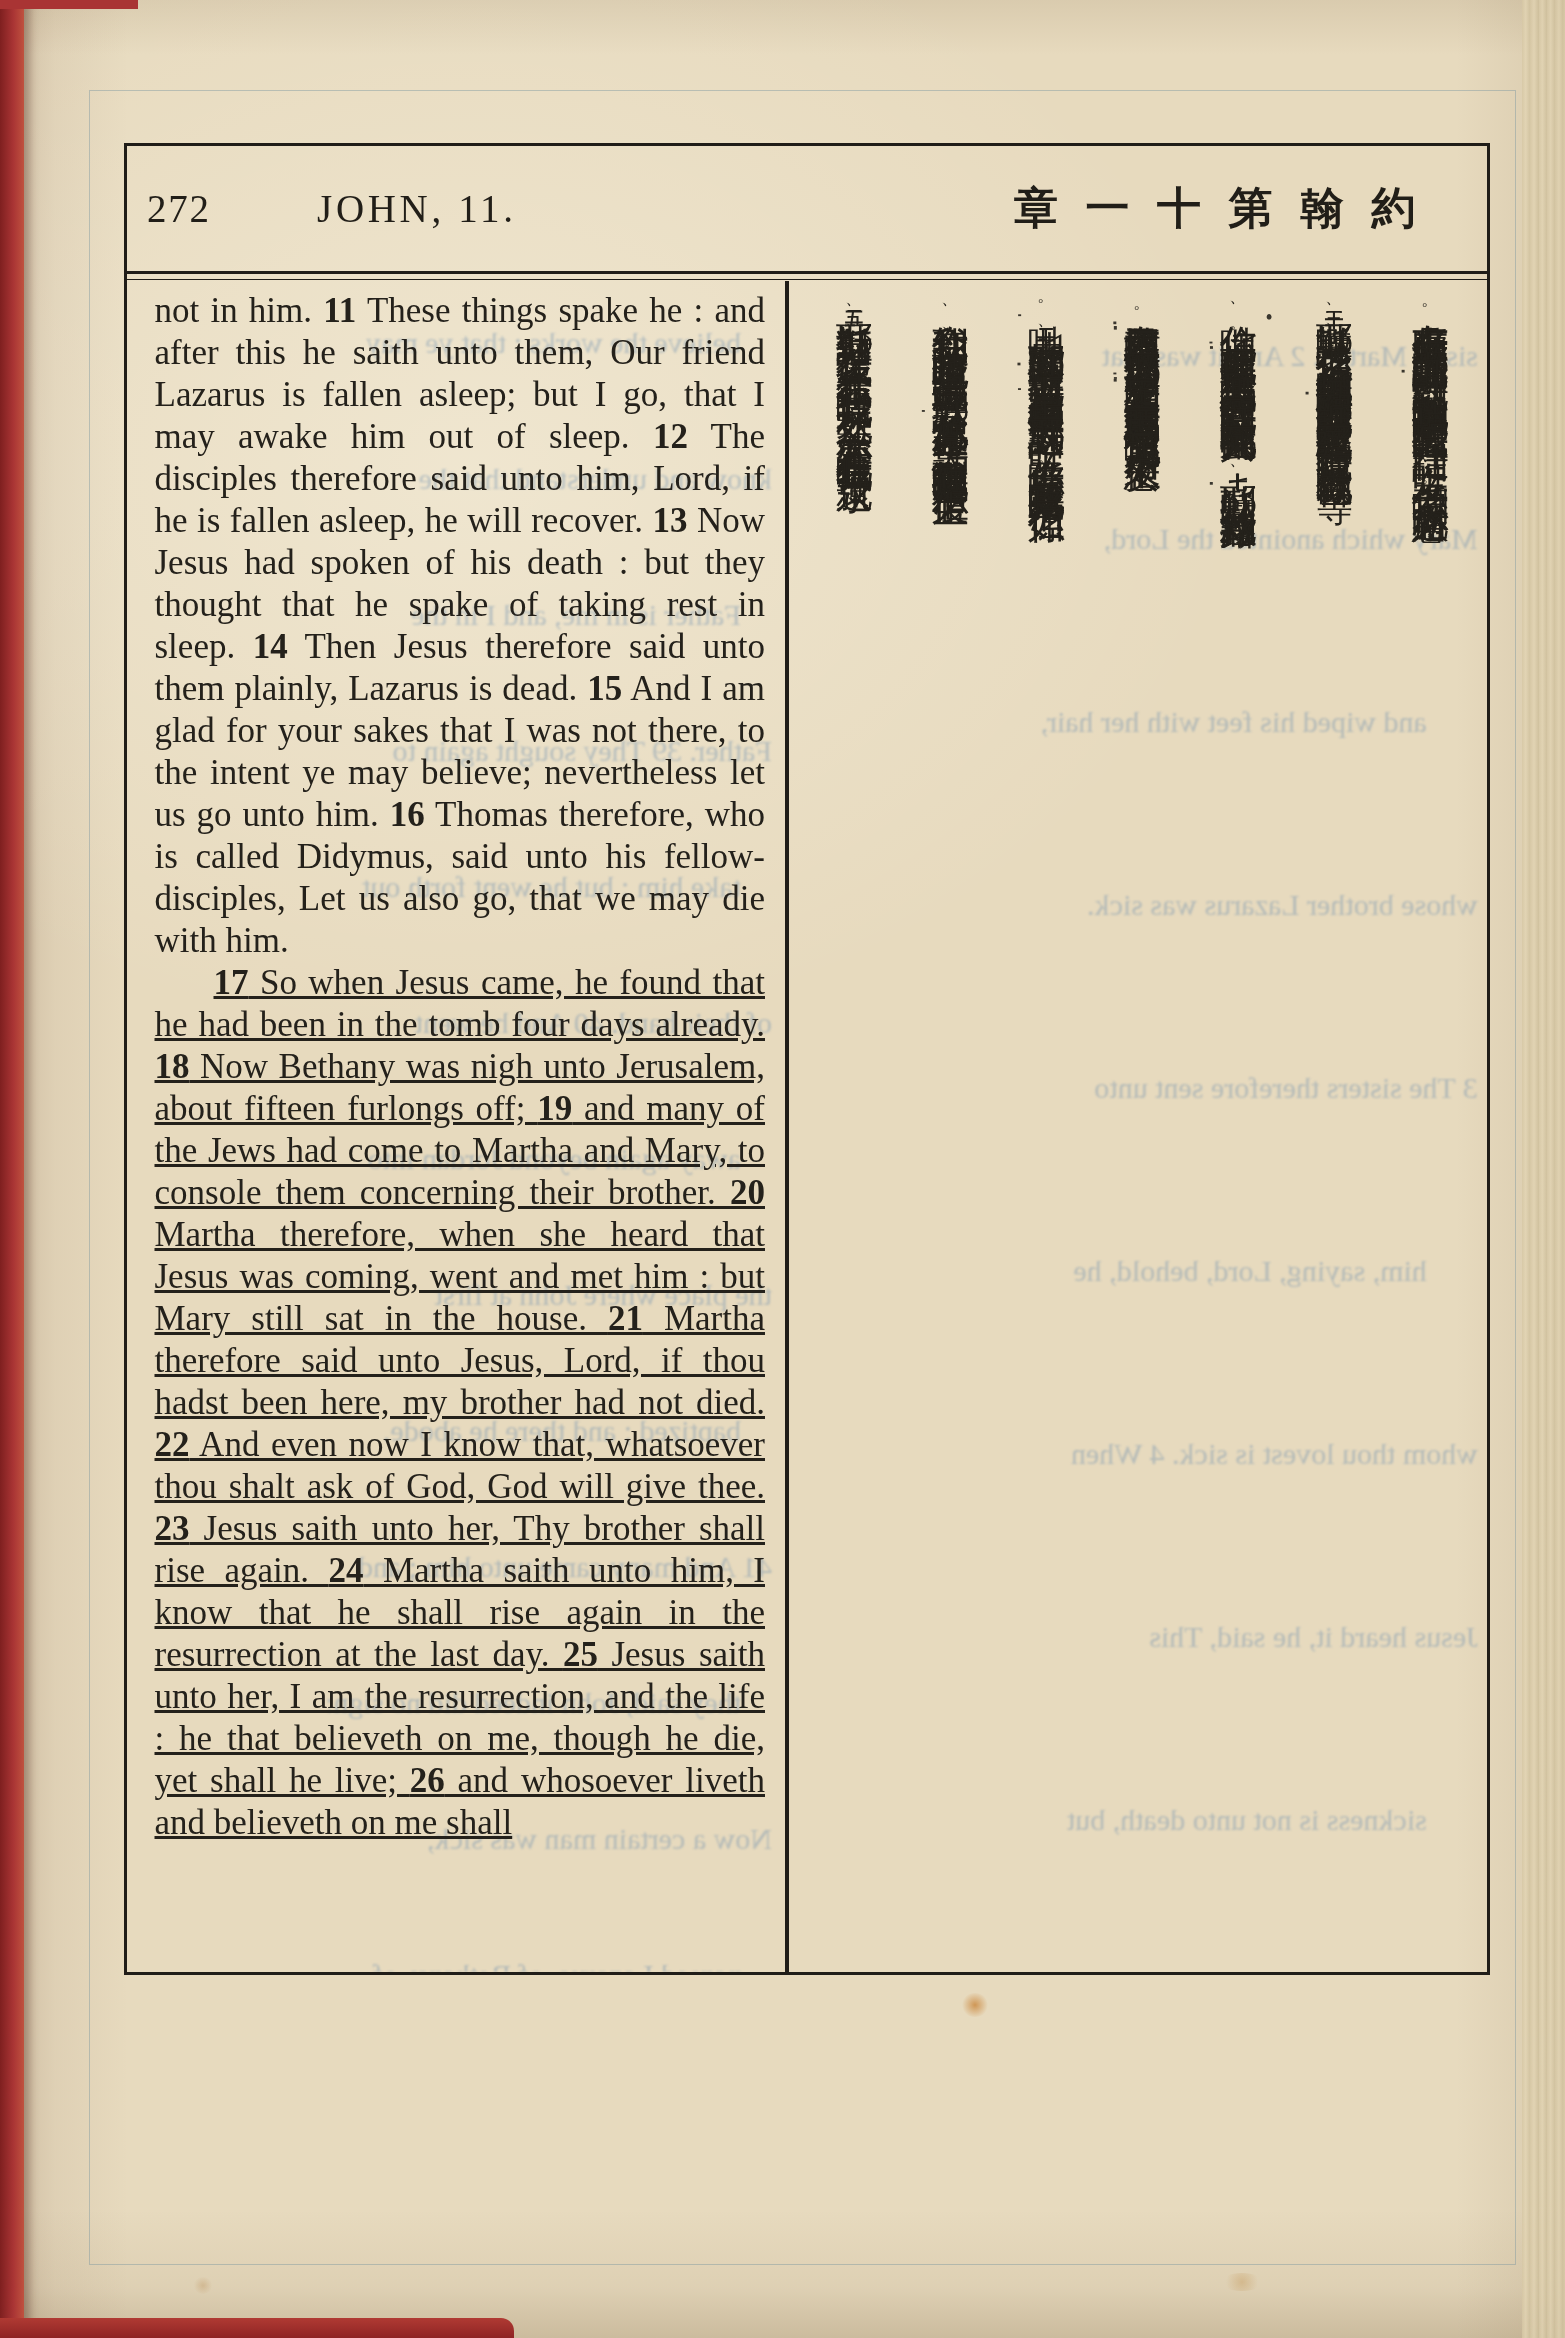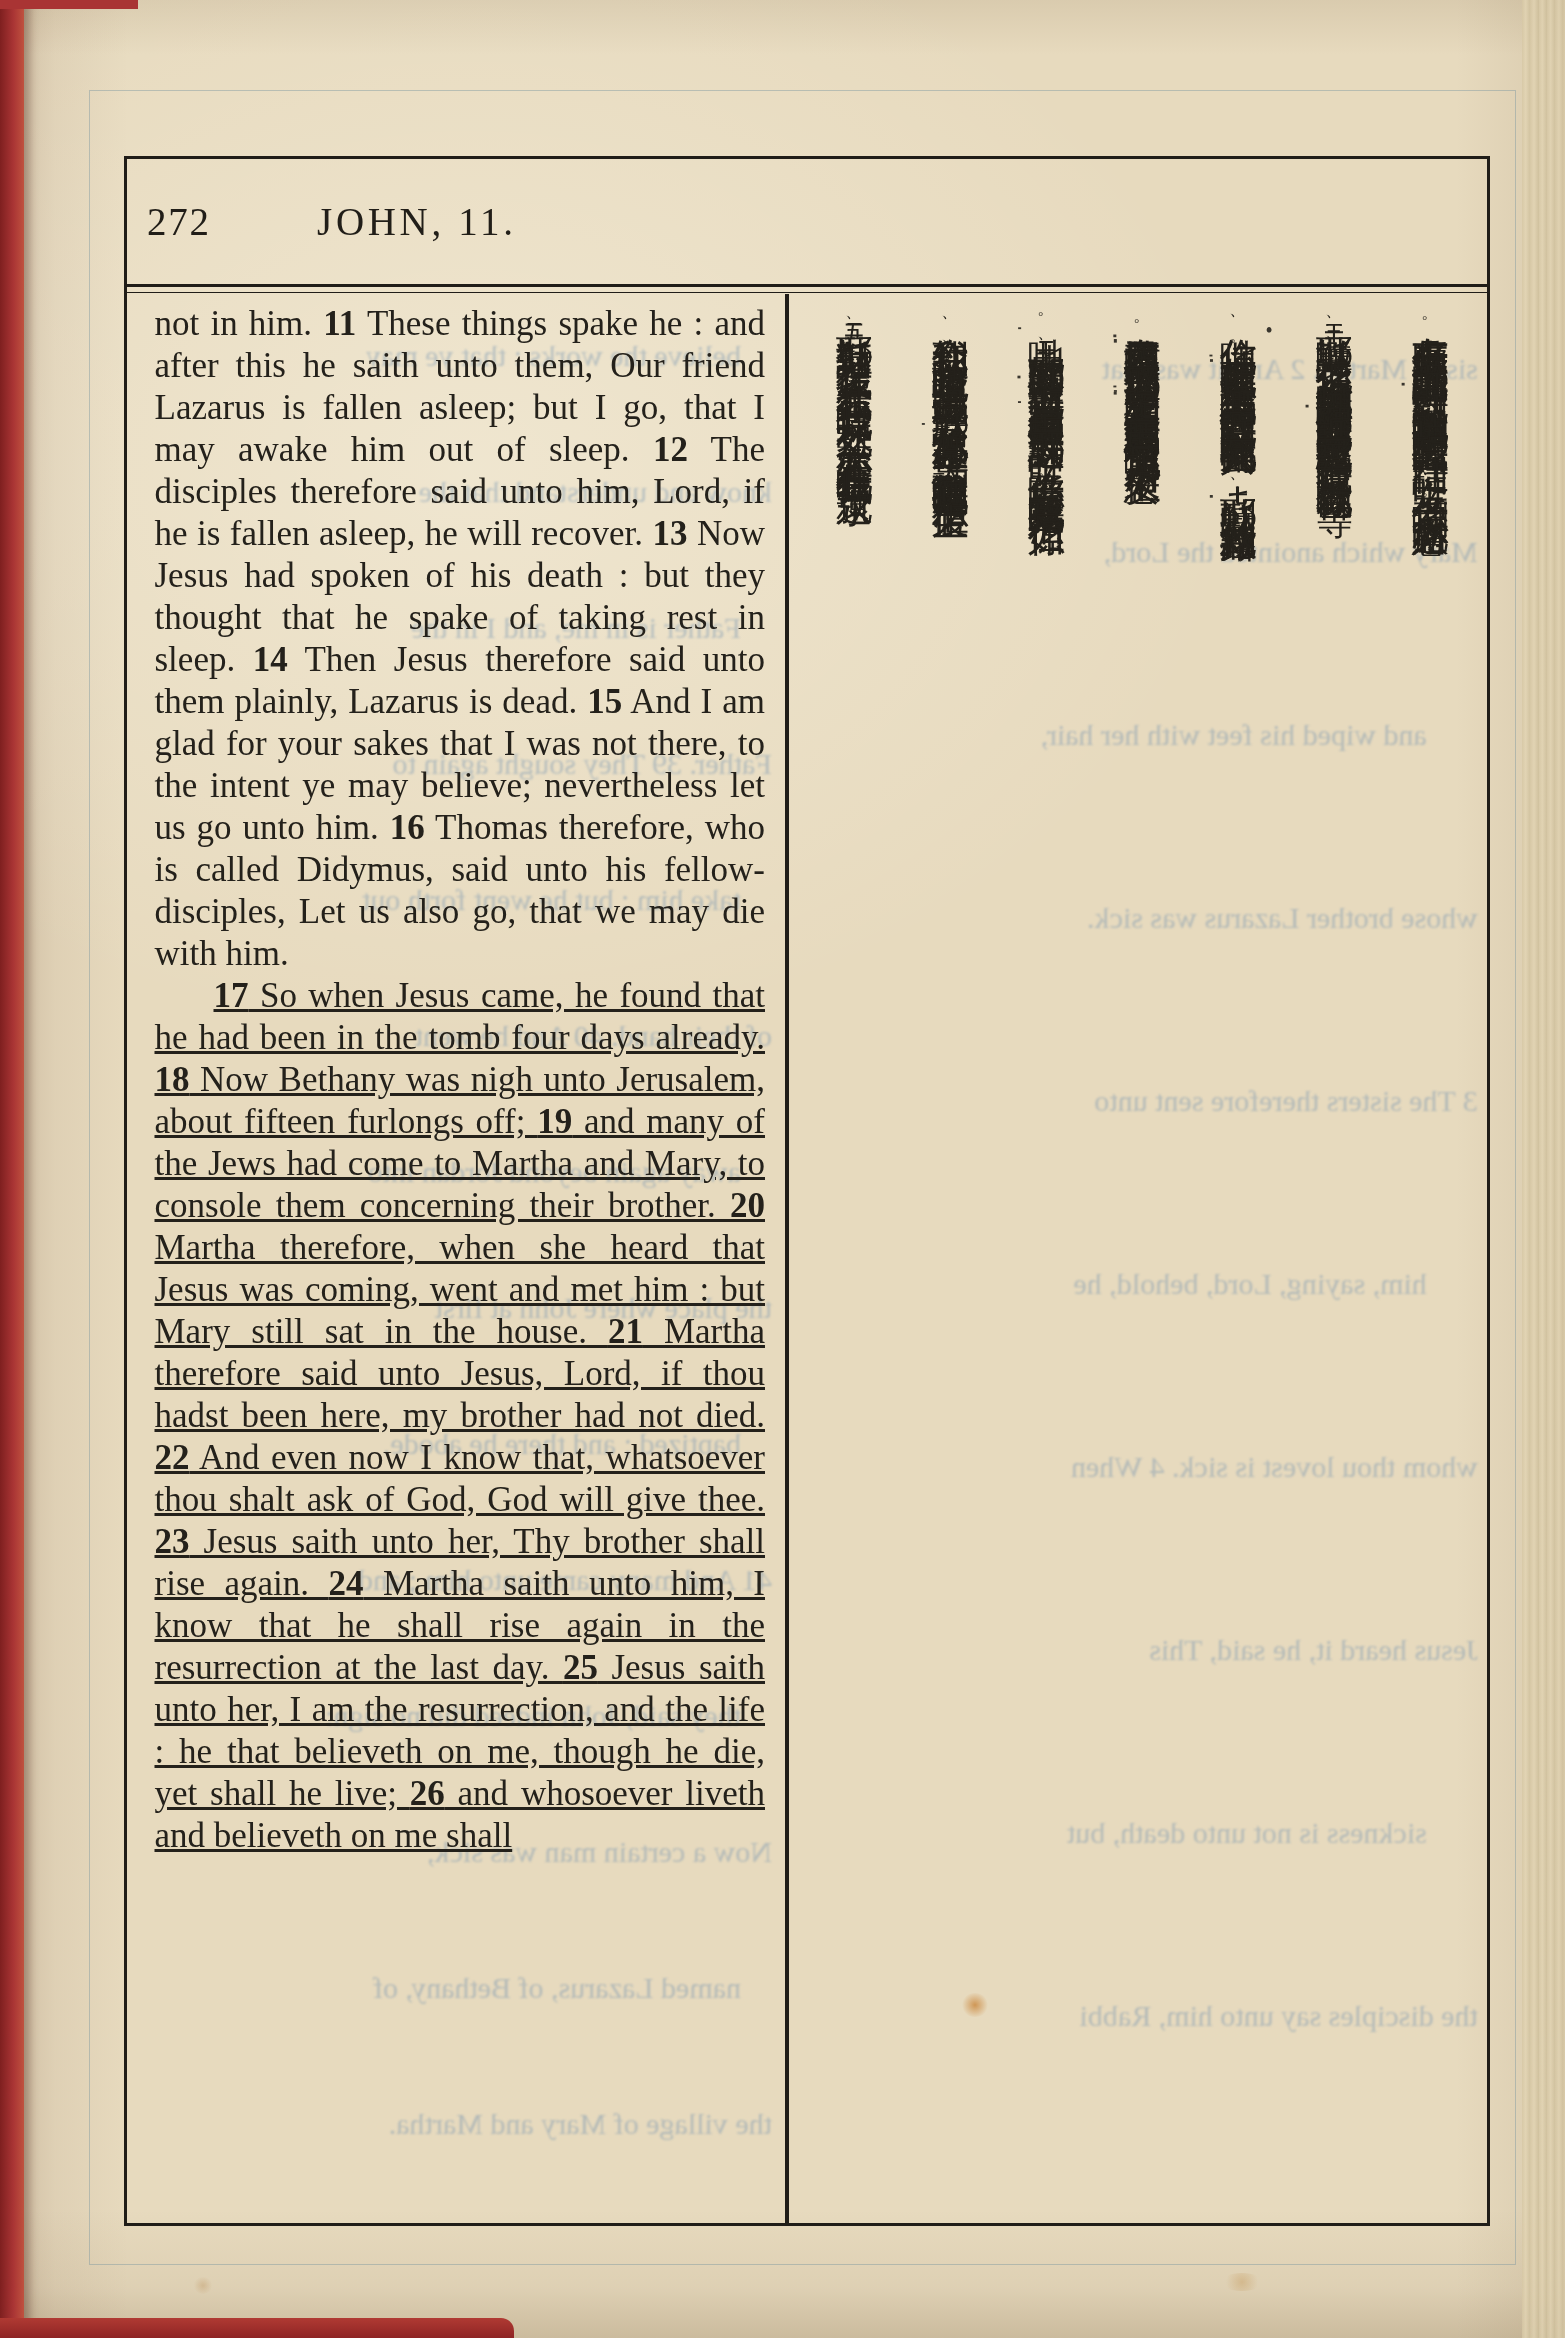--- a/index.html
+++ b/index.html
@@ -28,21 +28,21 @@
     border:1.8px solid rgba(125,150,160,.45);}
   .stain{position:absolute;border-radius:50%;pointer-events:none;}
   .s1{left:961px;top:1993px;width:27.5px;height:24px;
     background:radial-gradient(circle,rgba(200,128,50,.75),rgba(200,128,50,0) 70%);}
   .s2{left:1221px;top:2273px;width:42px;height:18.4px;
     background:radial-gradient(circle,rgba(190,140,70,.35),rgba(190,140,70,0) 70%);}
   .s3{left:193px;top:2277px;width:20px;height:16.5px;
     background:radial-gradient(circle,rgba(180,130,70,.3),rgba(180,130,70,0) 70%);}
 
   
-  .frame{position:absolute;left:124px;top:156px;width:1366px;height:2070px;
+  .frame{position:absolute;left:124px;top:143px;width:1366px;height:1832px;
     border:3.7px solid #201d18;box-sizing:border-box;}
   .header{position:relative;height:125px;display:flex;align-items:center;
     color:#211e18;}
   .page-number{font-size:39px;margin-left:20px;width:170px;letter-spacing:1.8px;}
   .book-title{font-size:39px;letter-spacing:3.7px;}
   .chinese-title{margin-left:auto;margin-right:44px;font-size:44px;letter-spacing:27.5px;
     font-weight:bold;text-indent:0;}
   .rule-double{height:0;border-top:3.7px solid #201d18;border-bottom:1.8px solid #201d18;
     padding-top:4.6px;margin:0;}
   .body-area{position:absolute;left:0;right:0;top:135px;bottom:0;}
@@ -87,20 +87,21 @@
 <div class="cover-edge-left"></div>
 <div class="cover-edge-bottom"></div>
 <div class="cover-edge-top"></div>
 <div class="page-edge-right"></div>
 <div class="outer-guide"></div>
 
 <div class="frame">
   <div class="header">
     <span class="page-number">272</span>
     <span class="book-title">JOHN, 11.</span>
+    <span class="chinese-title">章一十第翰約</span>
   </div>
   <div class="rule-double"></div>
 
   <div class="body-area">
     <div class="col-en">
       <div class="ghost ghost-en" id="ghost-en">
           <div class="ghost-line">believe the works : that ye may</div>
           <div class="ghost-line">know and understand that the</div>
           <div class="ghost-line">Father is in me, and I in the</div>
           <div class="ghost-line">Father. 39 They sought again to</div>

